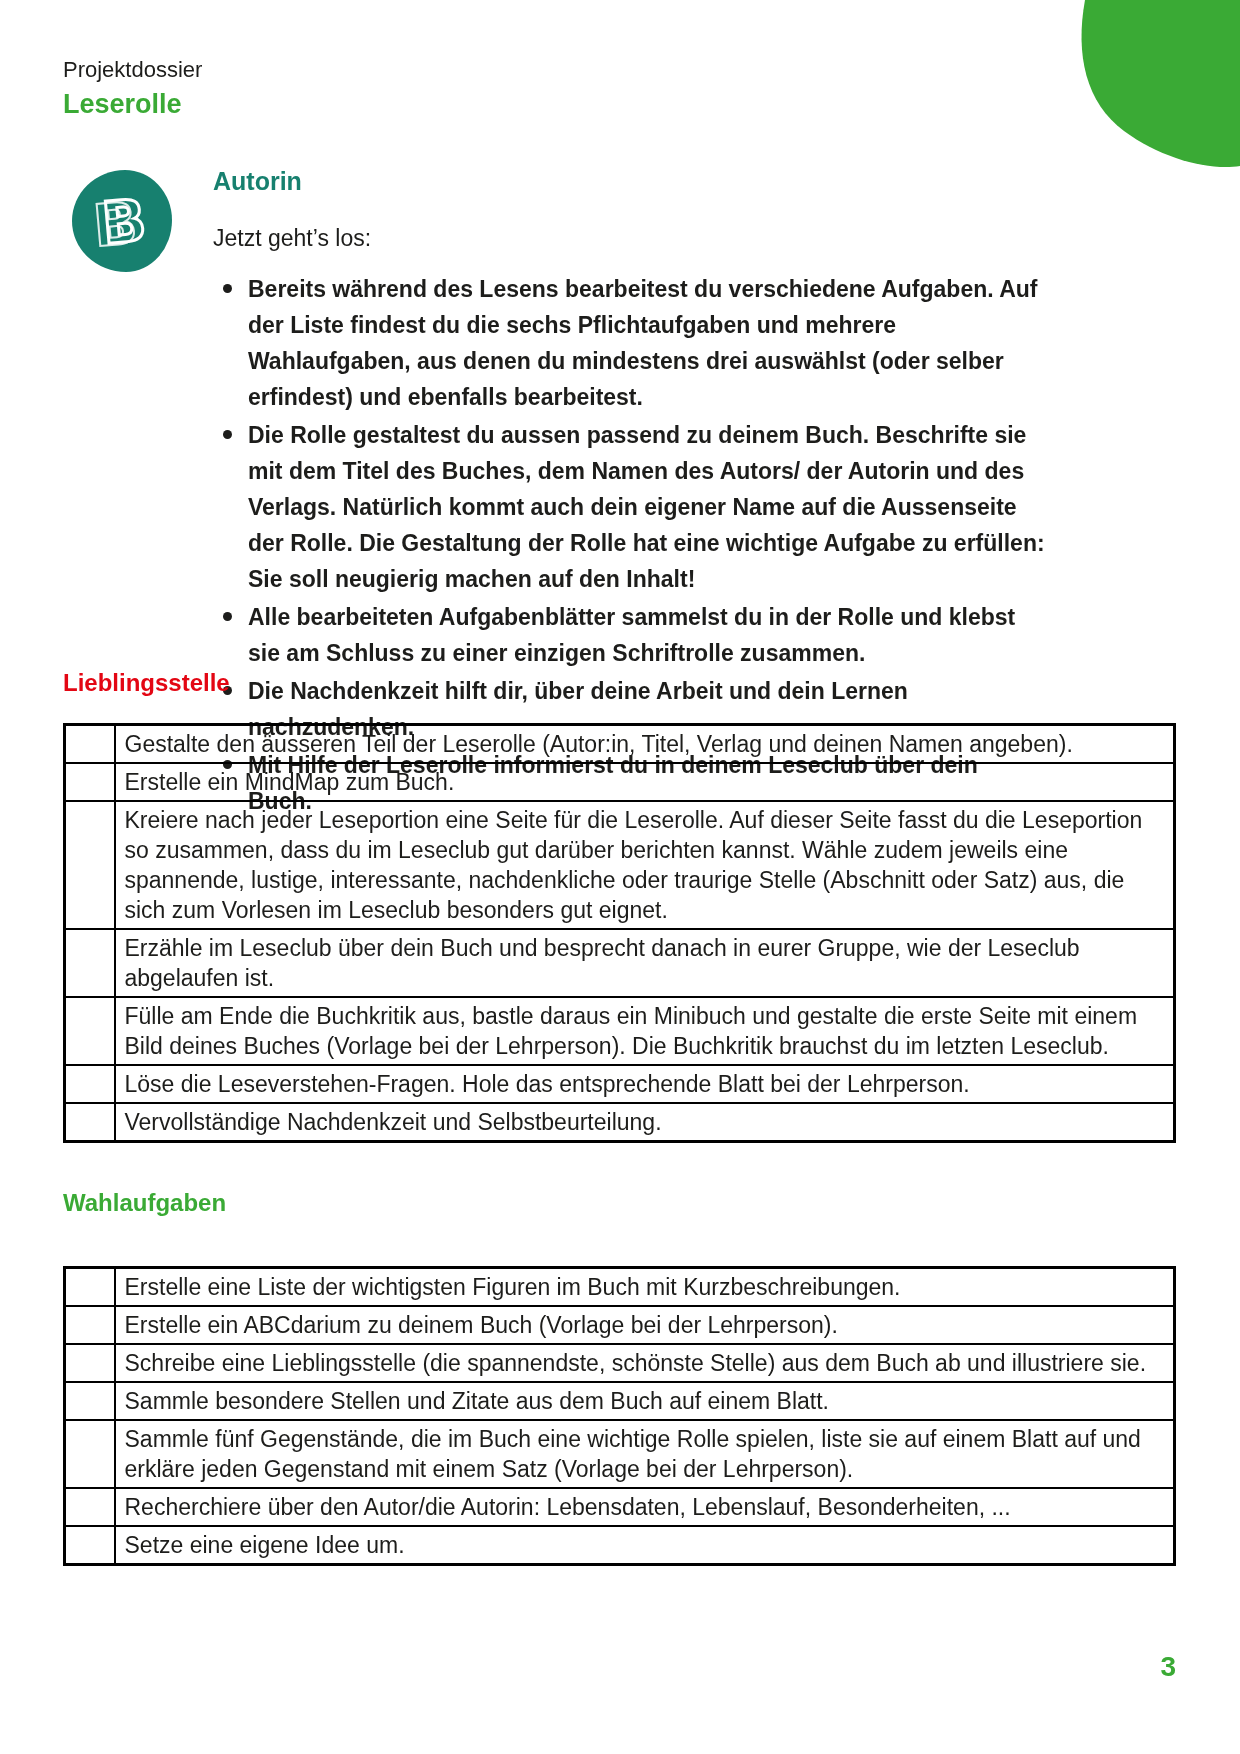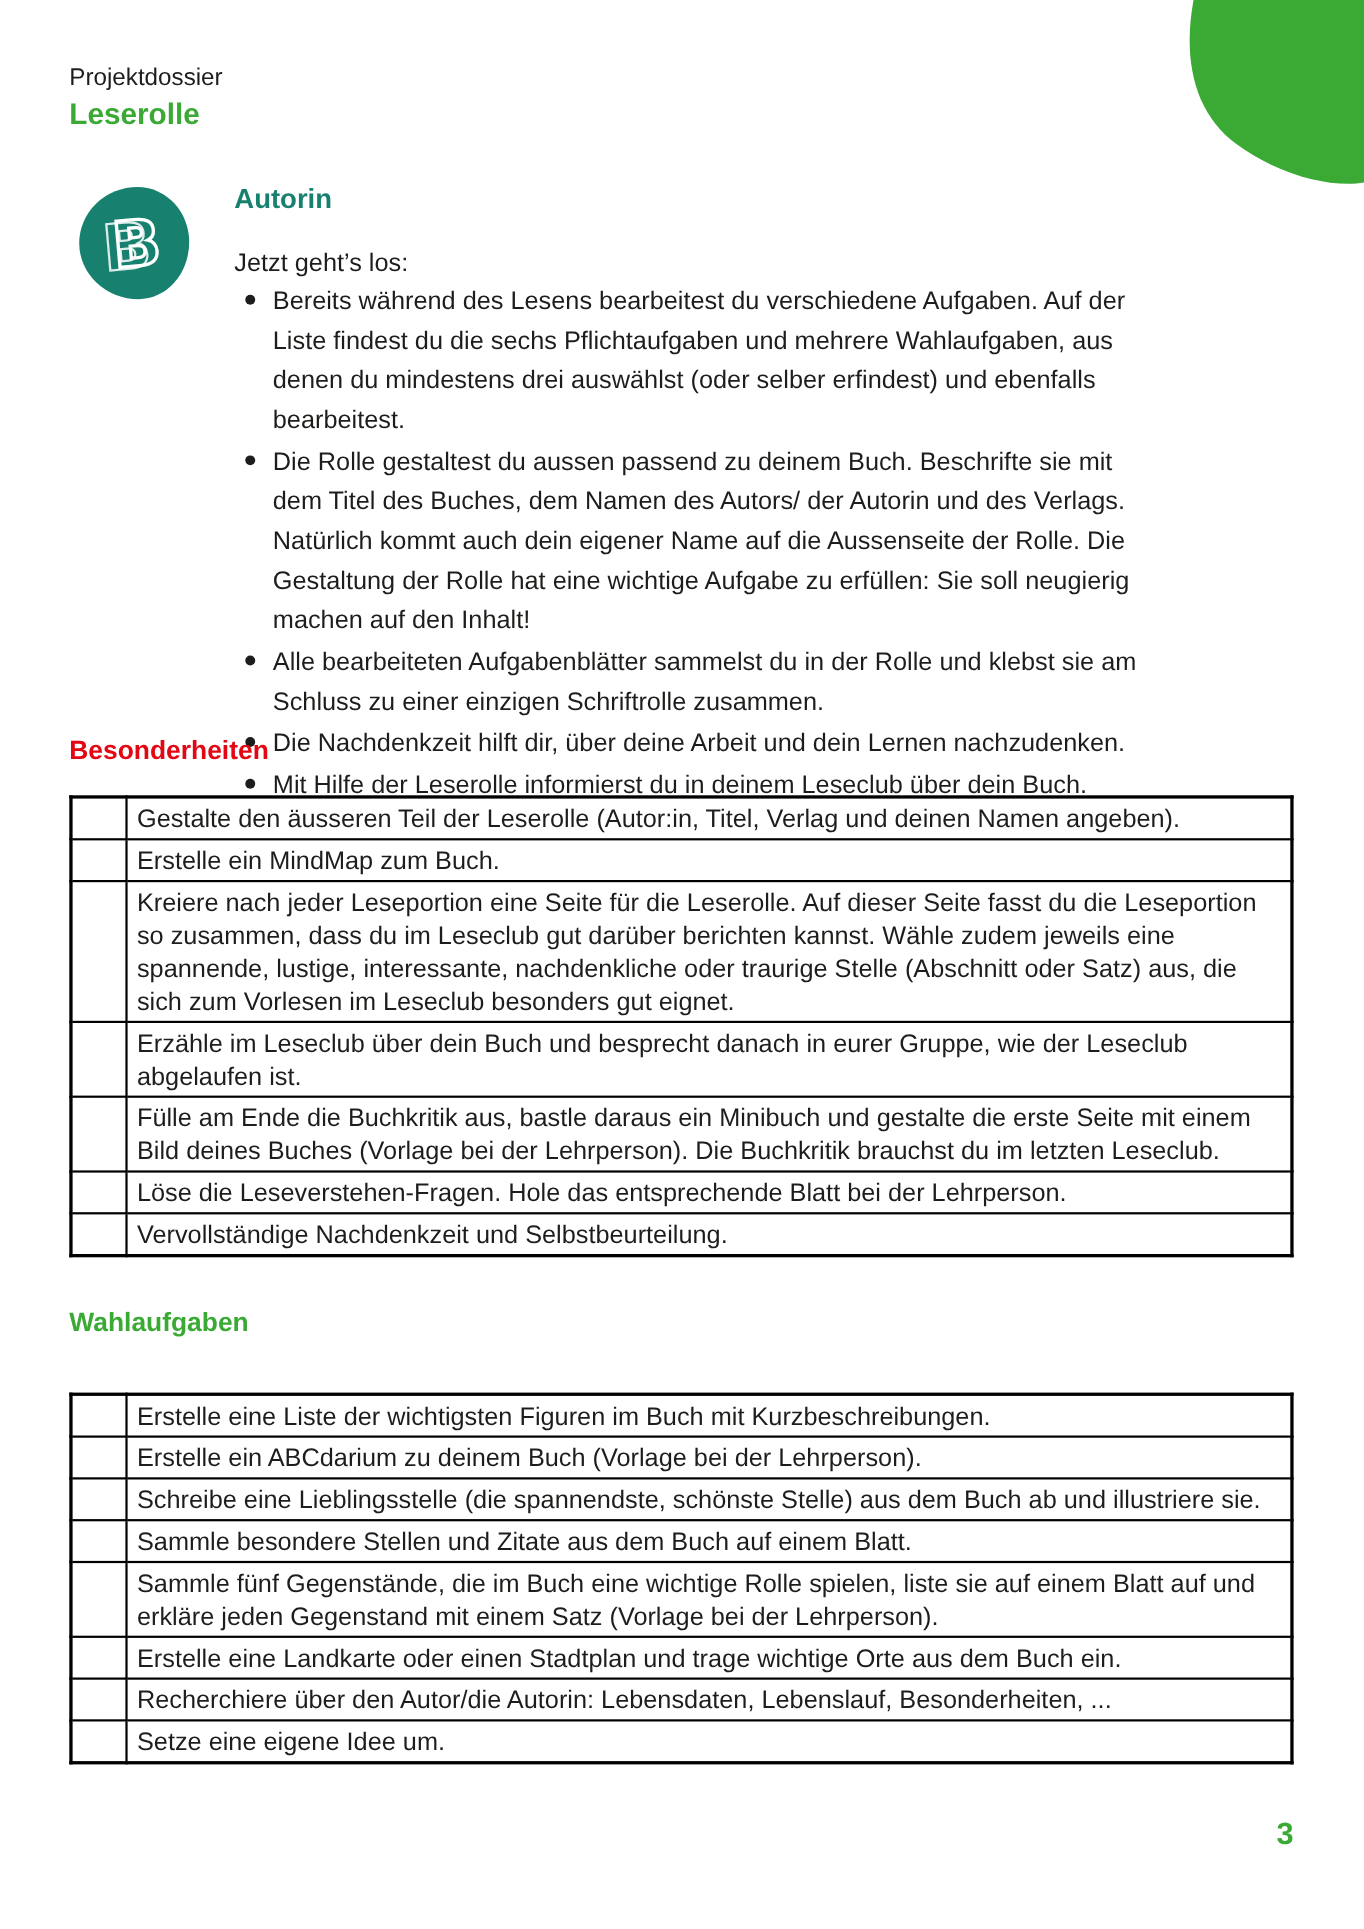--- a/index.html
+++ b/index.html
@@ -28,21 +28,21 @@
     width: 100px; height: 102px;
     background: #17806f;
     border-radius: 53% 47% 46% 54% / 50% 49% 51% 50%;
   }
   .chapter-icon svg { position: absolute; left: 0; top: 0; width: 100%; height: 100%; }
 
   
   .vorgaben-text { position: absolute; left: 213px; top: 166px; width: 833px; }
   .vorgaben-heading { font-size: 25px; line-height: 30px; font-weight: bold; color: #17806f; }
   .vorgaben-intro { font-size: 23px; line-height: 34px; margin-top: 25px; }
-  .bullet-list { list-style: none; margin-top: 0; }
+  .bullet-list { list-style: none; margin-top: 16px; font-weight: bold; }
   .bullet-list li {
     position: relative;
     padding-left: 35px;
     font-size: 23px;
     line-height: 36px;
     margin-bottom: 2px;
   }
   .bullet-list li::before {
     content: "";
     position: absolute; left: 10px; top: 13px;
@@ -104,21 +104,21 @@
     <p class="vorgaben-intro">Jetzt geht’s los:</p>
     <ul class="bullet-list">
       <li>Bereits während des Lesens bearbeitest du verschiedene Aufgaben. Auf der Liste findest du die sechs Pflichtaufgaben und mehrere Wahlaufgaben, aus denen du mindestens drei auswählst (oder selber erfindest) und ebenfalls bearbeitest.</li>
       <li>Die Rolle gestaltest du aussen passend zu deinem Buch. Beschrifte sie mit dem Titel des Buches, dem Namen des Autors/ der Autorin und des Verlags. Natürlich kommt auch dein eigener Name auf die Aussenseite der Rolle. Die Gestaltung der Rolle hat eine wichtige Aufgabe zu erfüllen: Sie soll neugierig machen auf den Inhalt!</li>
       <li>Alle bearbeiteten Aufgabenblätter sammelst du in der Rolle und klebst sie am Schluss zu einer einzigen Schriftrolle zusammen.</li>
       <li>Die Nachdenkzeit hilft dir, über deine Arbeit und dein Lernen nachzudenken.</li>
       <li>Mit Hilfe der Leserolle informierst du in deinem Leseclub über dein Buch.</li>
     </ul>
   </div>
 
-  <h3 class="section-heading heading-pflicht">Besonderheiten</h3>
+  <h3 class="section-heading heading-pflicht">Lieblingsstelle</h3>
 
   <table class="task-table table-pflicht">
     <tbody>
       <tr>
         <td class="check"></td>
         <td class="task">Gestalte den äusseren Teil der Leserolle (Autor:in, Titel, Verlag und deinen Namen angeben).</td>
       </tr>
       <tr>
         <td class="check"></td>
         <td class="task">Erstelle ein MindMap zum Buch.</td>
@@ -165,24 +165,20 @@
       <tr>
         <td class="check"></td>
         <td class="task">Sammle besondere Stellen und Zitate aus dem Buch auf einem Blatt.</td>
       </tr>
       <tr>
         <td class="check"></td>
         <td class="task">Sammle fünf Gegenstände, die im Buch eine wichtige Rolle spielen, liste sie auf einem Blatt auf und erkläre jeden Gegenstand mit einem Satz (Vorlage bei der Lehrperson).</td>
       </tr>
       <tr>
         <td class="check"></td>
-        <td class="task">Erstelle eine Landkarte oder einen Stadtplan und trage wichtige Orte aus dem Buch ein.</td>
-      </tr>
-      <tr>
-        <td class="check"></td>
         <td class="task">Recherchiere über den Autor/die Autorin: Lebensdaten, Lebenslauf, Besonderheiten, ...</td>
       </tr>
       <tr>
         <td class="check"></td>
         <td class="task">Setze eine eigene Idee um.</td>
       </tr>
     </tbody>
   </table>
 
   <div class="page-number">3</div>

